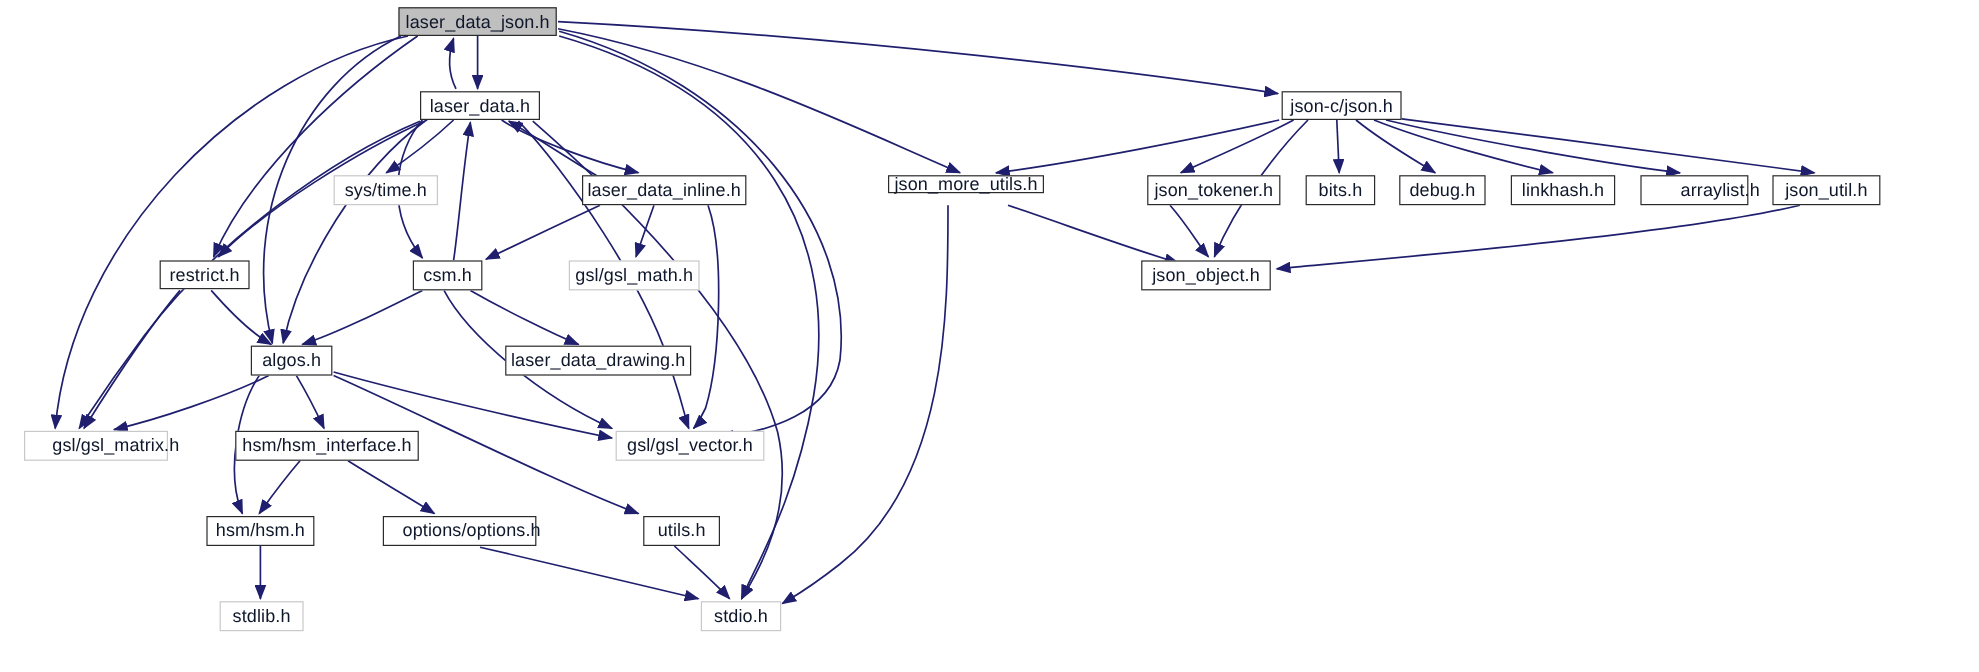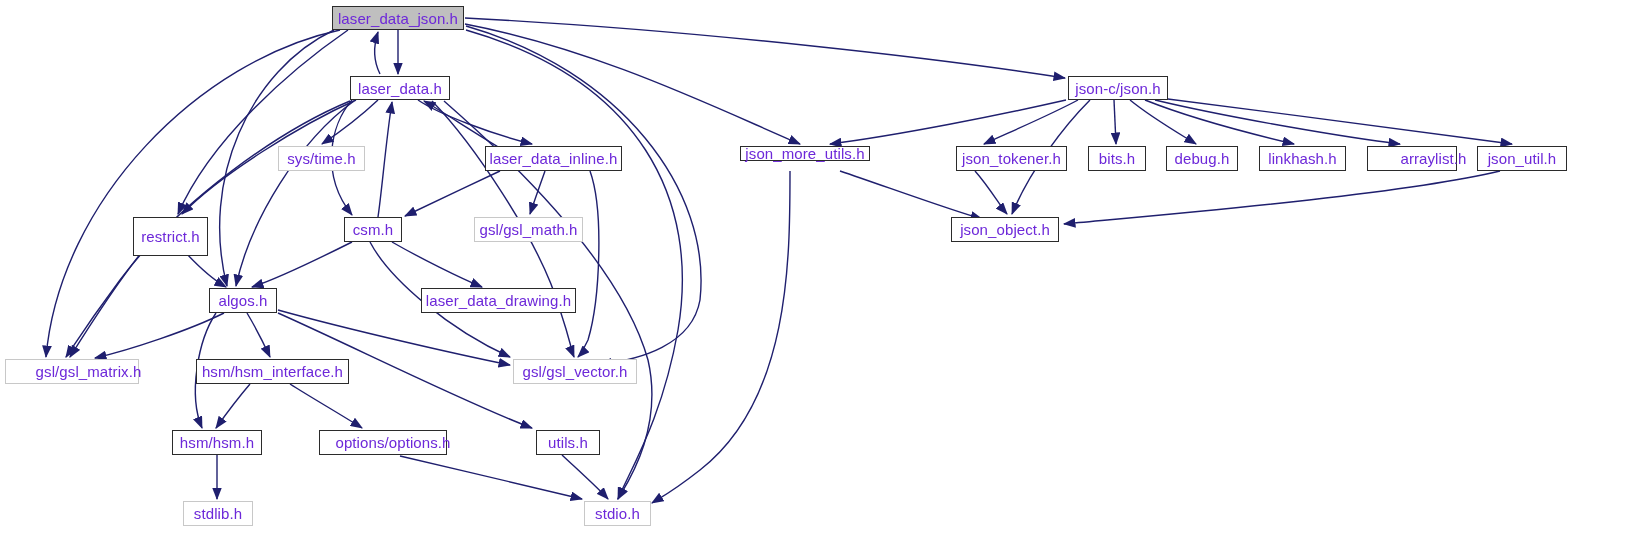--- a/index.html
+++ b/index.html
@@ -24,21 +24,21 @@
     pointer-events: none;
   }
   .node {
     position: absolute;
     box-sizing: border-box;
     display: flex;
     align-items: center;
     justify-content: center;
     white-space: nowrap;
     background: #ffffff;
-    color: #6d28d9;
+    color: #0f172a;
     font-size: 15px;
     line-height: 1;
     letter-spacing: 0.1px;
     z-index: 2;
   }
   
   .node.local {
     border: 1.5px solid #2b2b2b;
   }
   
@@ -121,27 +121,27 @@
       <div class="node local" style="left: 1068px; top: 76px; width: 100px; height: 24px;">json-c/json.h</div>
       <div class="node sys" style="left: 278px; top: 146px; width: 87px; height: 25px;">sys/time.h</div>
       <div class="node local" style="left: 485px; top: 146px; width: 137px; height: 25px;">laser_data_inline.h</div>
       <div class="node local" style="left: 740px; top: 146px; width: 130px; height: 15px;">json_more_utils.h</div>
       <div class="node local" style="left: 956px; top: 146px; width: 111px; height: 25px;">json_tokener.h</div>
       <div class="node local" style="left: 1088px; top: 146px; width: 58px; height: 25px;">bits.h</div>
       <div class="node local" style="left: 1166px; top: 146px; width: 72px; height: 25px;">debug.h</div>
       <div class="node local" style="left: 1259px; top: 146px; width: 87px; height: 25px;">linkhash.h</div>
       <div class="node local" style="left: 1367px; top: 146px; width: 90px; height: 25px; padding-left: 43px;">arraylist.h</div>
       <div class="node local" style="left: 1477px; top: 146px; width: 90px; height: 25px;">json_util.h</div>
-      <div class="node local" style="left: 133px; top: 217px; width: 75px; height: 39px;">restrict.h</div>
+      <div class="node local" style="left: 133px; top: 217px; width: 75px; height: 24px;">restrict.h</div>
       <div class="node local" style="left: 344px; top: 217px; width: 58px; height: 25px;">csm.h</div>
       <div class="node sys" style="left: 474px; top: 217px; width: 109px; height: 25px;">gsl/gsl_math.h</div>
       <div class="node local" style="left: 951px; top: 217px; width: 108px; height: 25px;">json_object.h</div>
       <div class="node local" style="left: 209px; top: 288px; width: 68px; height: 25px;">algos.h</div>
       <div class="node local" style="left: 421px; top: 288px; width: 155px; height: 25px;">laser_data_drawing.h</div>
-      <div class="node sys" style="left: 5px; top: 359px; width: 134px; height: 25px; padding-left: 33px;">gsl/gsl_matrix.h</div>
+      <div class="node sys" style="left: 20px; top: 359px; width: 120px; height: 25px; padding-left: 33px;">gsl/gsl_matrix.h</div>
       <div class="node local" style="left: 196px; top: 359px; width: 153px; height: 25px;">hsm/hsm_interface.h</div>
       <div class="node sys" style="left: 513px; top: 359px; width: 124px; height: 25px;">gsl/gsl_vector.h</div>
       <div class="node local" style="left: 172px; top: 430px; width: 90px; height: 25px;">hsm/hsm.h</div>
       <div class="node local" style="left: 319px; top: 430px; width: 128px; height: 25px; padding-left: 20px;">options/options.h</div>
       <div class="node local" style="left: 536px; top: 430px; width: 64px; height: 25px;">utils.h</div>
       <div class="node sys" style="left: 183px; top: 501px; width: 70px; height: 25px;">stdlib.h</div>
       <div class="node sys" style="left: 584px; top: 501px; width: 67px; height: 25px;">stdio.h</div>
     </div>
 
 </div>

